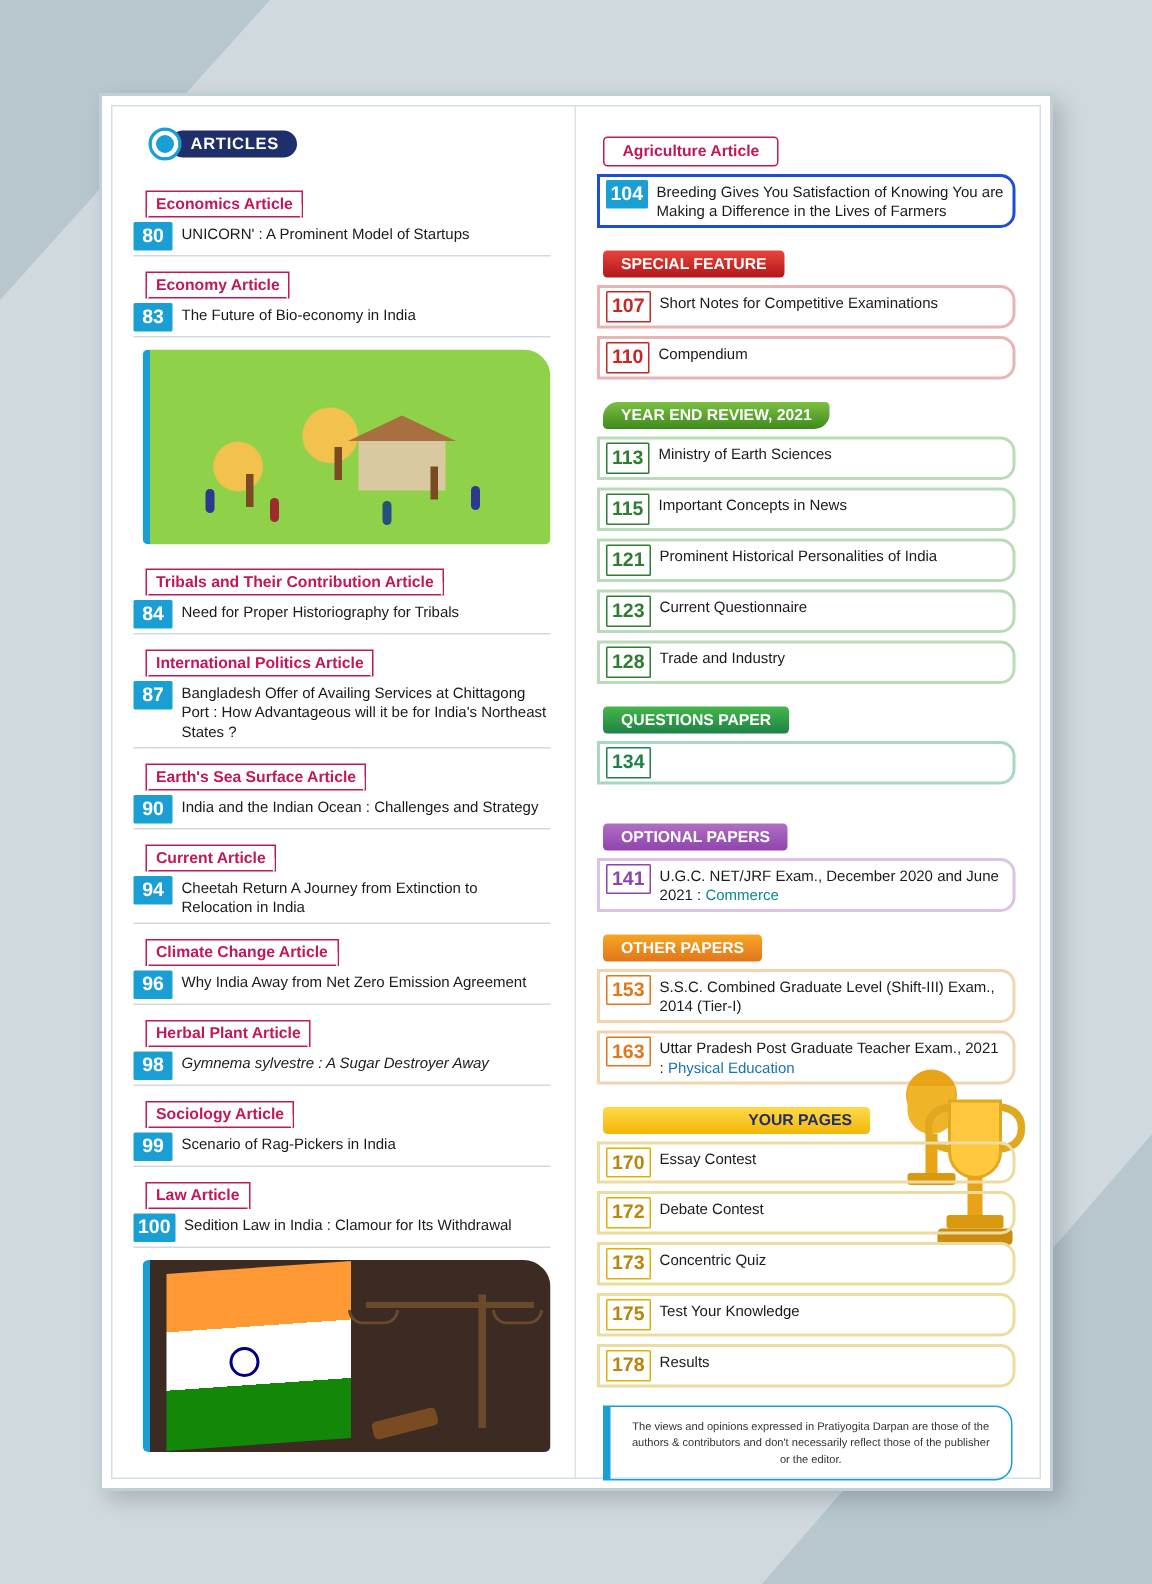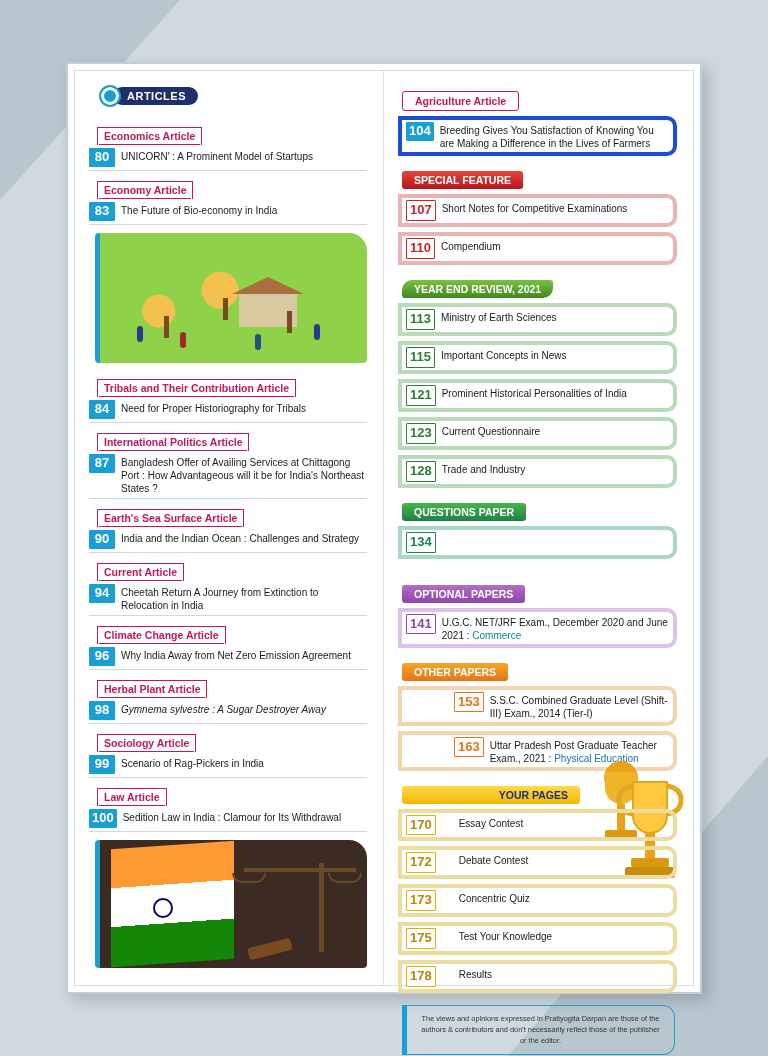--- a/index.html
+++ b/index.html
@@ -178,33 +178,33 @@
   .hdr.yellow {
     background: linear-gradient(#ffd94a, #f2b705); color: #1e2f6b;
     border-radius: 3px; width: 178px; text-align: right;
   }
 
   .entry.cyan .num { background: #1a9fd4; }
   .entry.red .num { background: #fff; color: #c62828; border: 1px solid #c62828; }
   .entry.green .num { background: #fff; color: #2e7d32; border: 1px solid #2e7d32; }
   .entry.greensolid .num { background: #fff; color:#1d8348; border:1px solid #1d8348; }
   .entry.purple .num { background: #fff; color: #8e44ad; border: 1px solid #8e44ad; }
-  .entry.orange .num { background: #fff; color: #e2761b; border: 1px solid #e2761b; margin-left: 48px; }
+  .entry.orange .num { background: #fff; color: #e2761b; border: 1px solid #e2761b; }
   .entry.yellow .num { background: #fff; color: #b8860b; border: 1px solid #e0b000; }
 
   .entry.boxed {
-    border: 4px solid #1d4ed8; border-radius: 0 10px 10px 0;
+    border: 2px solid #1d4ed8; border-radius: 0 10px 10px 0;
     padding: 2px 4px; margin-bottom: 5px;
   }
   .entry.boxed.red { border-color: #e8b4b4; }
   .entry.boxed.green { border-color: #b9dbb9; }
   .entry.boxed.greensolid { border-color: #a8d8c0; }
   .entry.boxed.purple { border-color: #dcc2e8; }
   .entry.boxed.orange { border-color: #f2d4ae; }
-  .entry.boxed.yellow { border-color: #ecdca0; gap: 17px; }
+  .entry.boxed.yellow { border-color: #ecdca0; }
   .sub-teal { color: #0f8a8a; }
   .sub-blue { color: #1a73b8; }
 
   .trophy-wrap { position: relative; }
   .trophy {
     position: absolute; right: -2px; top: -24px; width: 110px; height: 150px;
   }
   .disclaimer {
     margin: 12px 8px 0 8px;
     border: 1px solid #1a9fd4;

